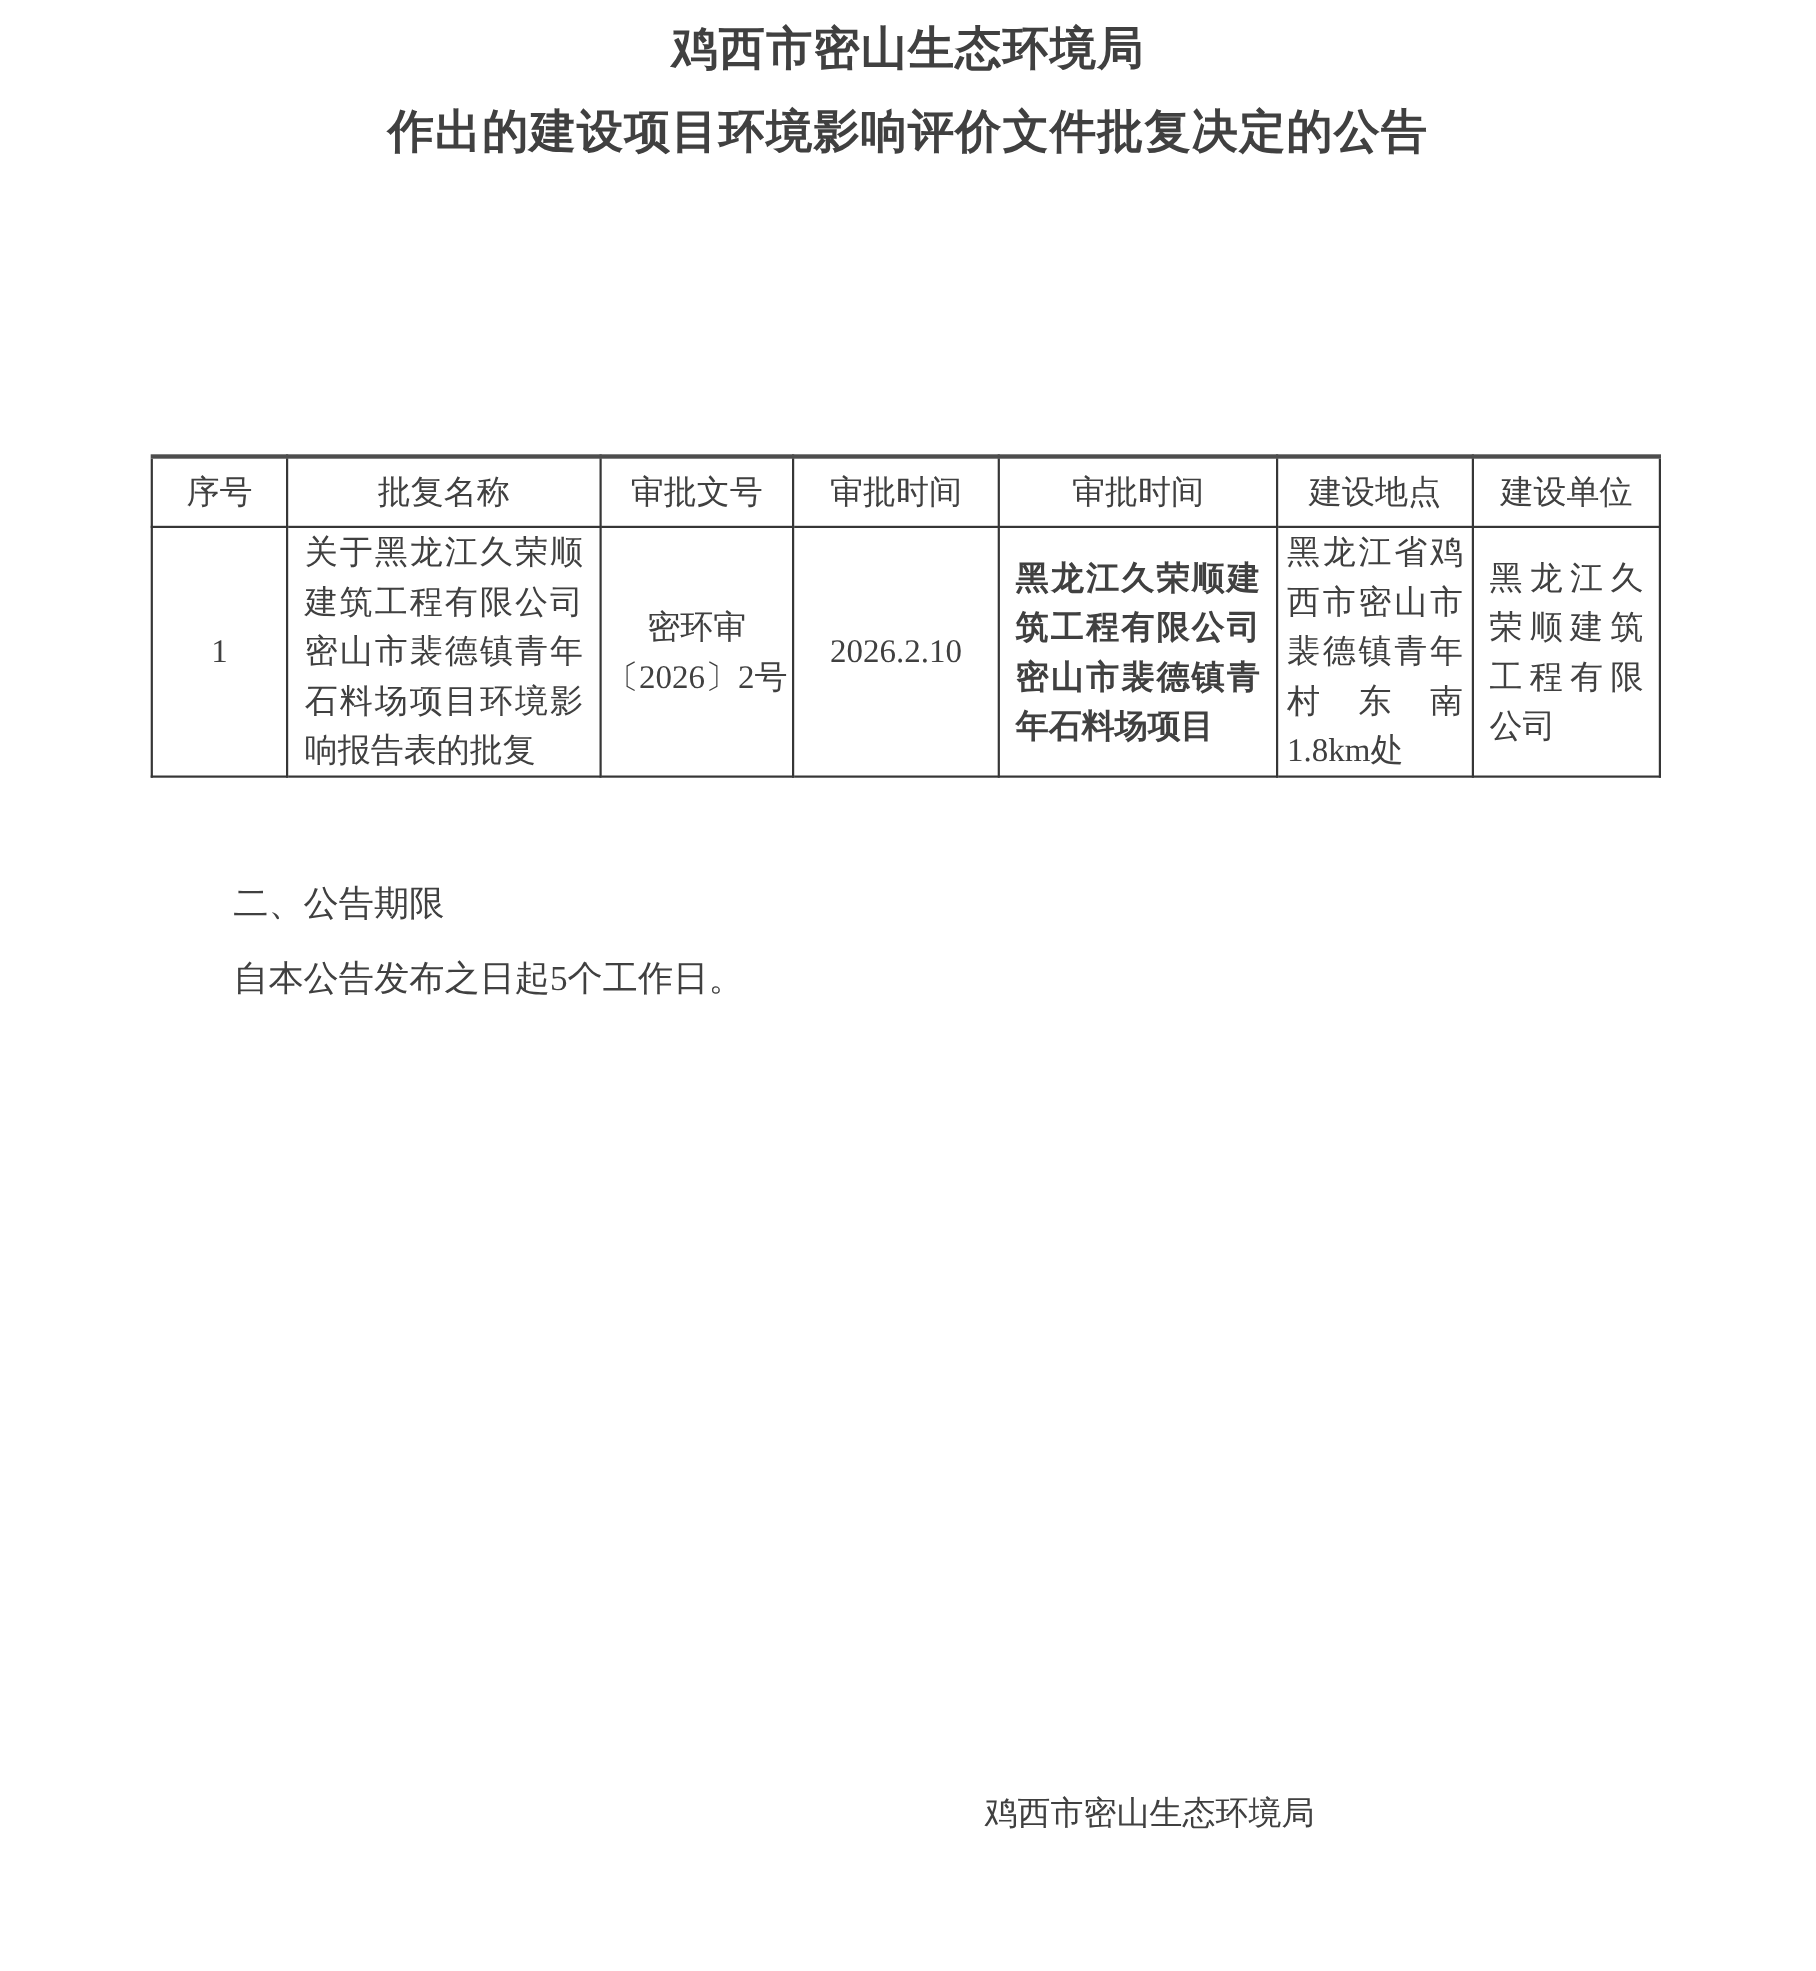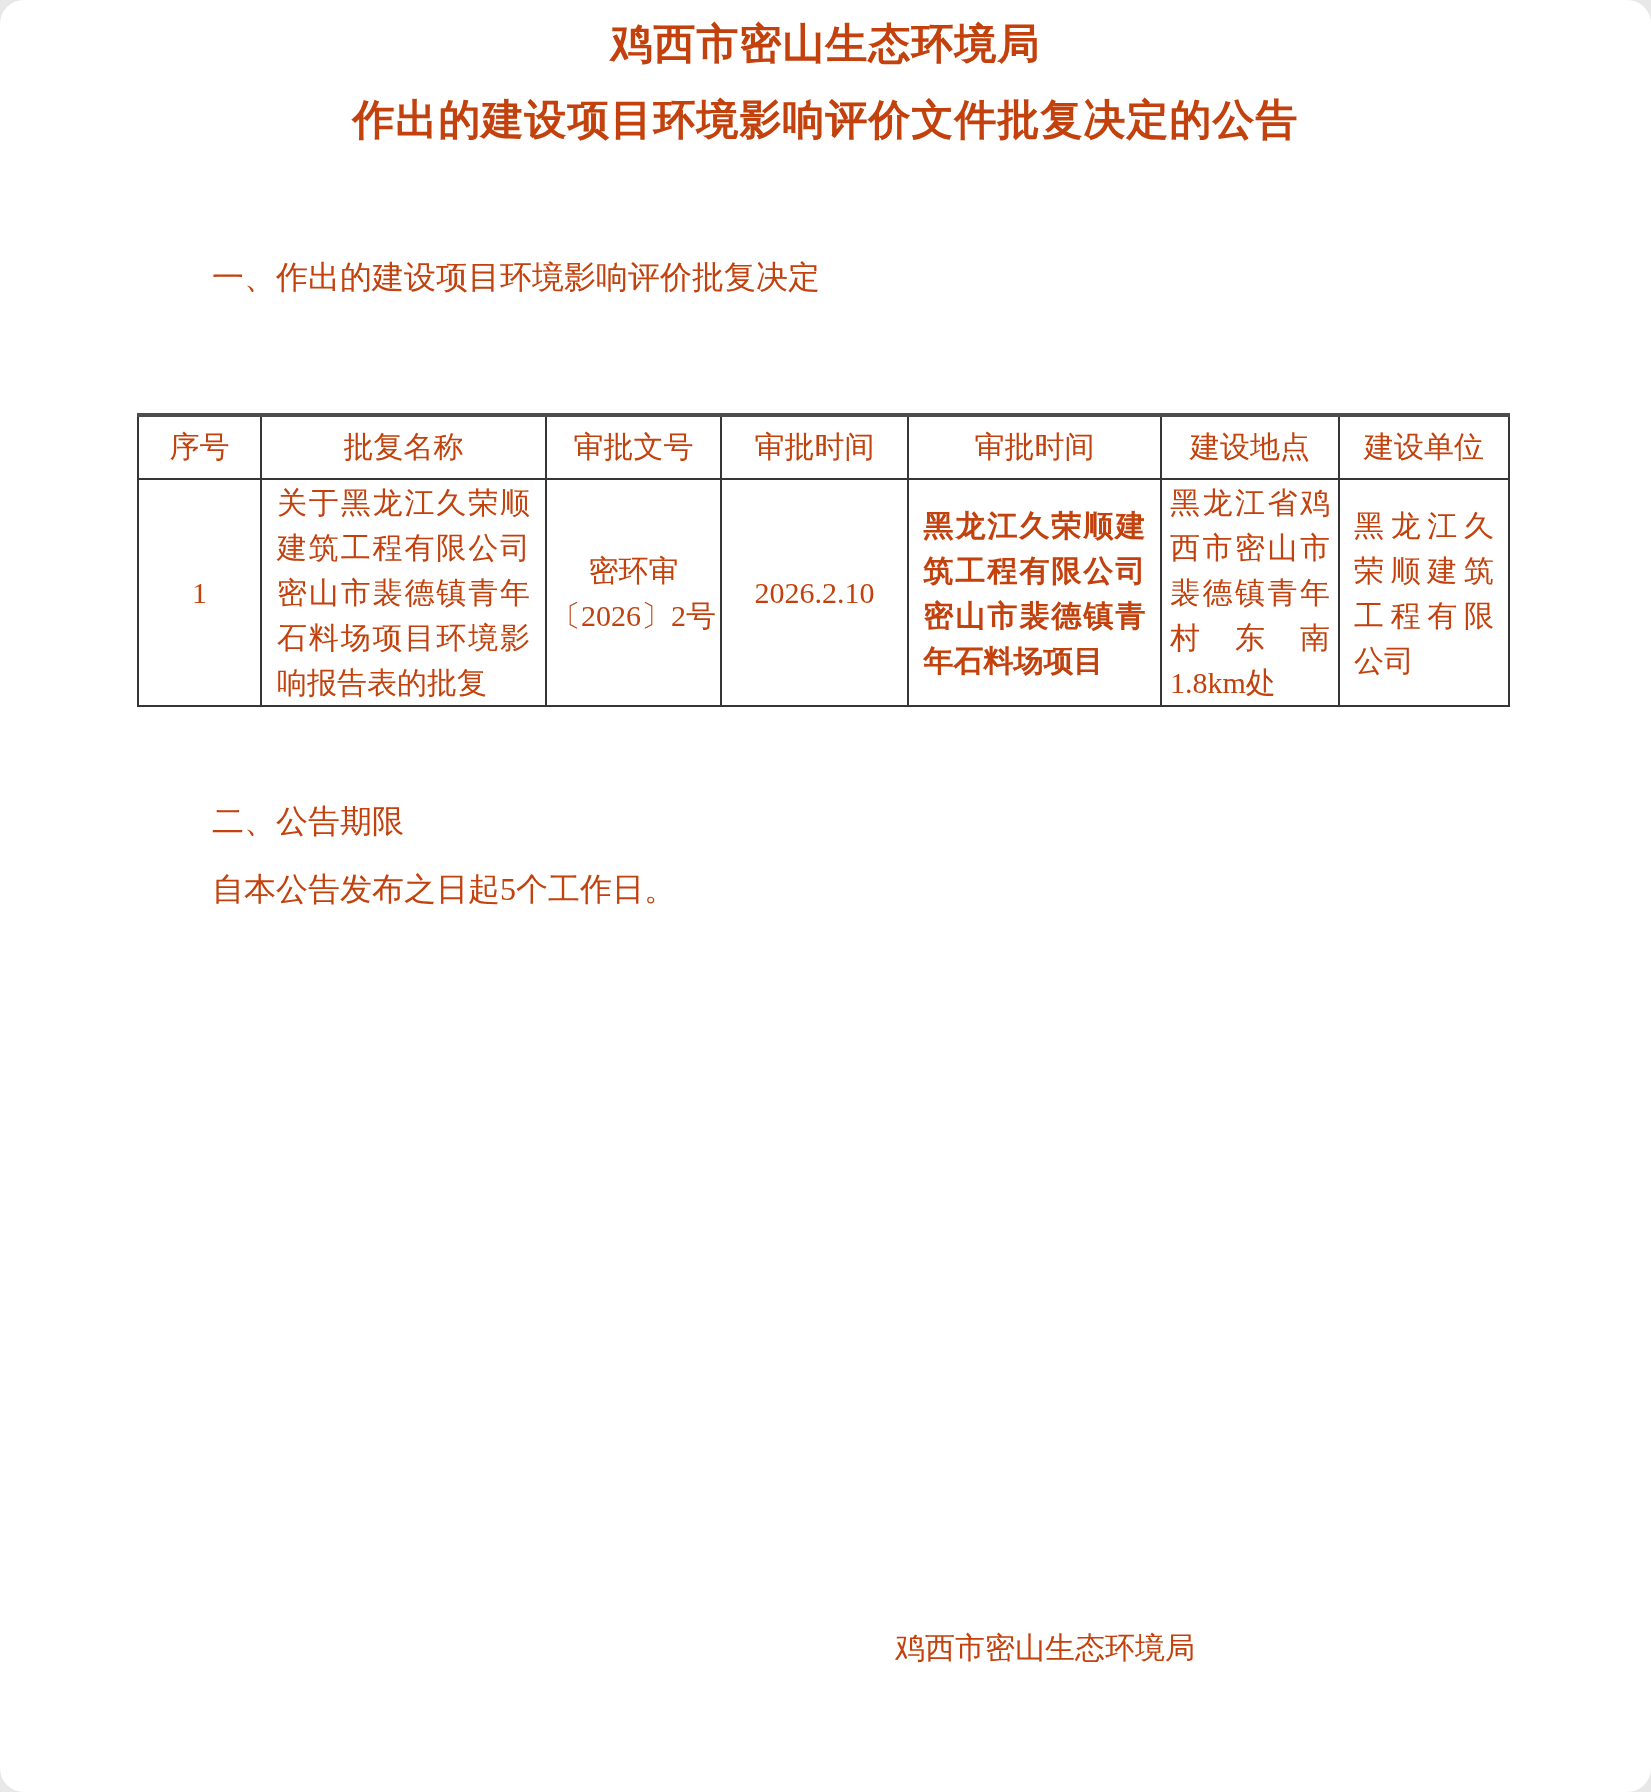--- a/index.html
+++ b/index.html
@@ -3,23 +3,22 @@
 <meta charset="utf-8">
 <style>
   html, body { margin: 0; padding: 0; background: #e8e8e8; }
   .page {
     position: relative;
     width: 1651px;
     height: 1792px;
     margin: 0 auto;
     background: #ffffff;
     font-family: "Liberation Serif", "DejaVu Serif", serif;
-    color: #c2410c;
+    color: #404040;
     overflow: hidden;
-    border-radius: 24px;
   }
   .doc-title {
     position: absolute;
     left: 0;
     width: 1651px;
     text-align: center;
     font-size: 42px;
     font-weight: bold;
     letter-spacing: 1px;
     white-space: nowrap;
@@ -103,21 +102,20 @@
 </style>
 </head>
 <body>
 
 <div class="page">
 
   <div class="doc-title title-line1">鸡西市密山生态环境局</div>
 
   <div class="doc-title title-line2">作出的建设项目环境影响评价文件批复决定的公告</div>
 
-  <div class="section-heading heading-1">一、作出的建设项目环境影响评价批复决定</div>
 
   <table class="approval-table">
     <colgroup>
       <col style="width:123px">
       <col style="width:285px">
       <col style="width:175px">
       <col style="width:187px">
       <col style="width:253px">
       <col style="width:178px">
       <col style="width:170px">

